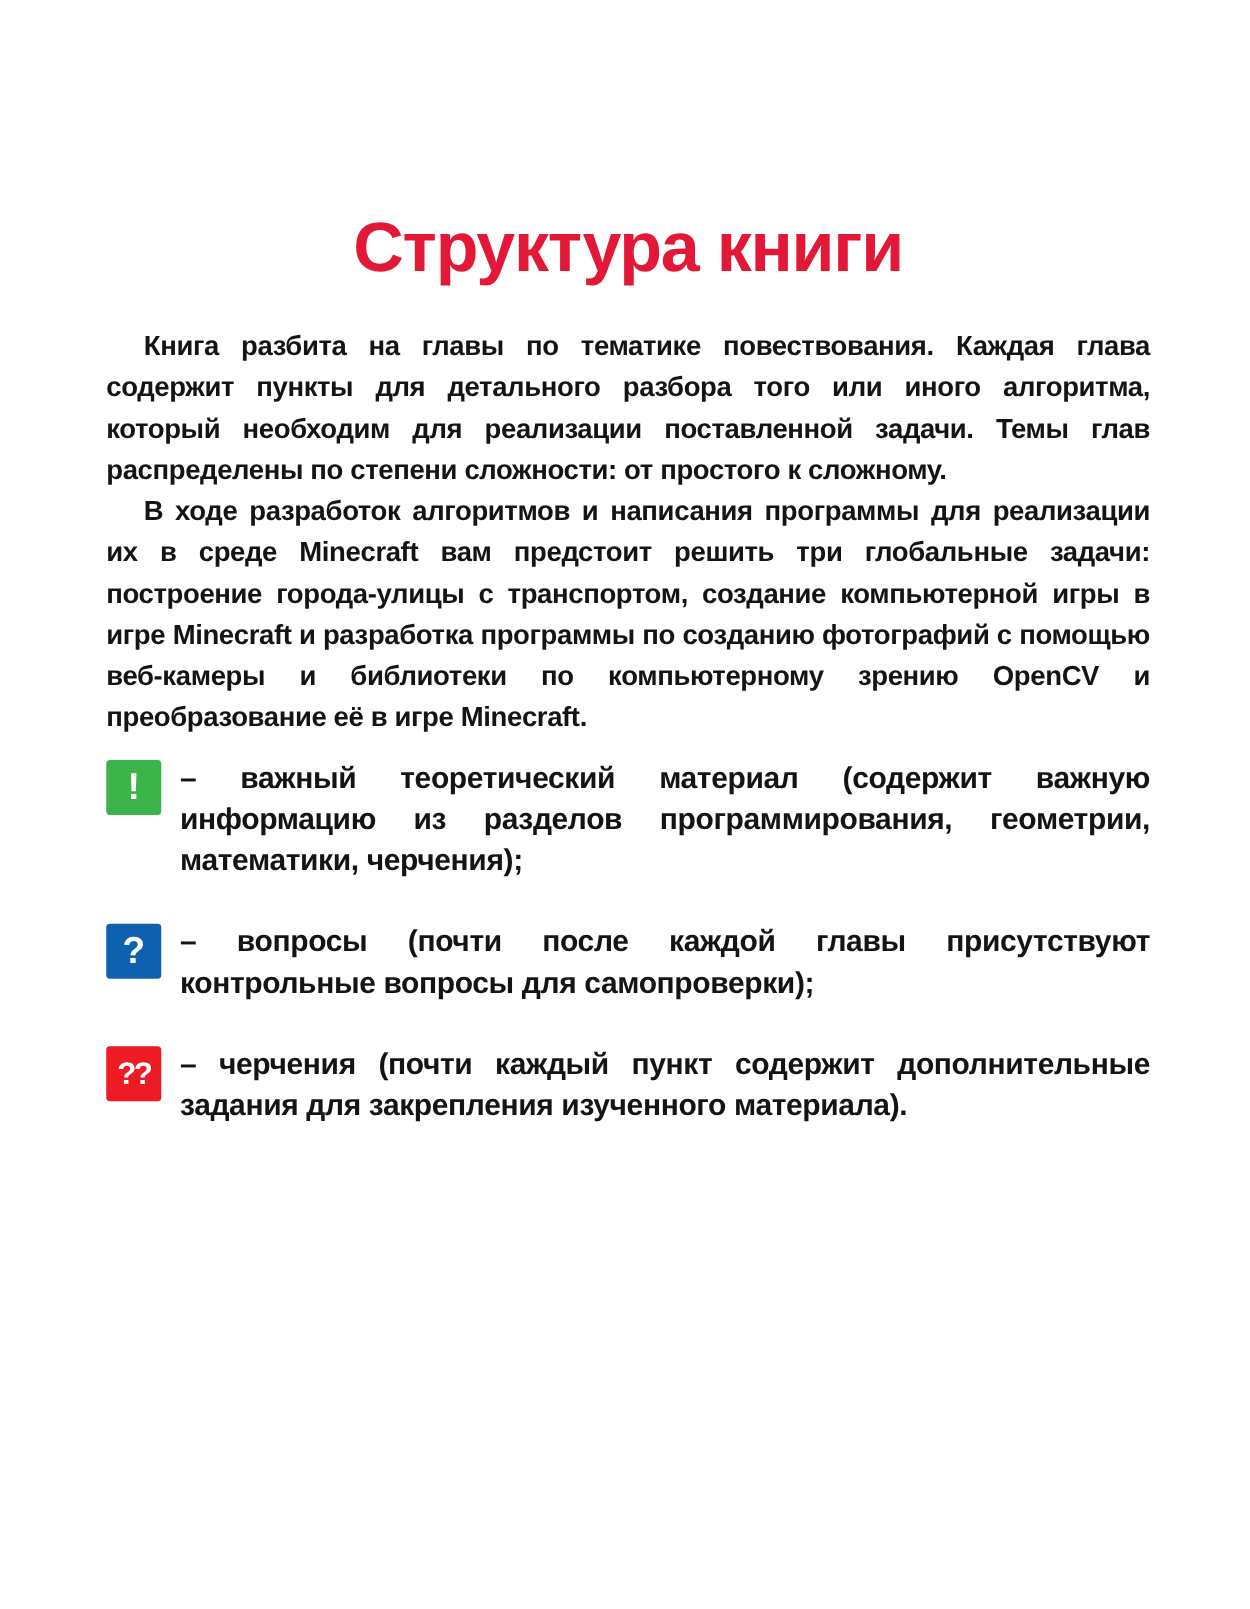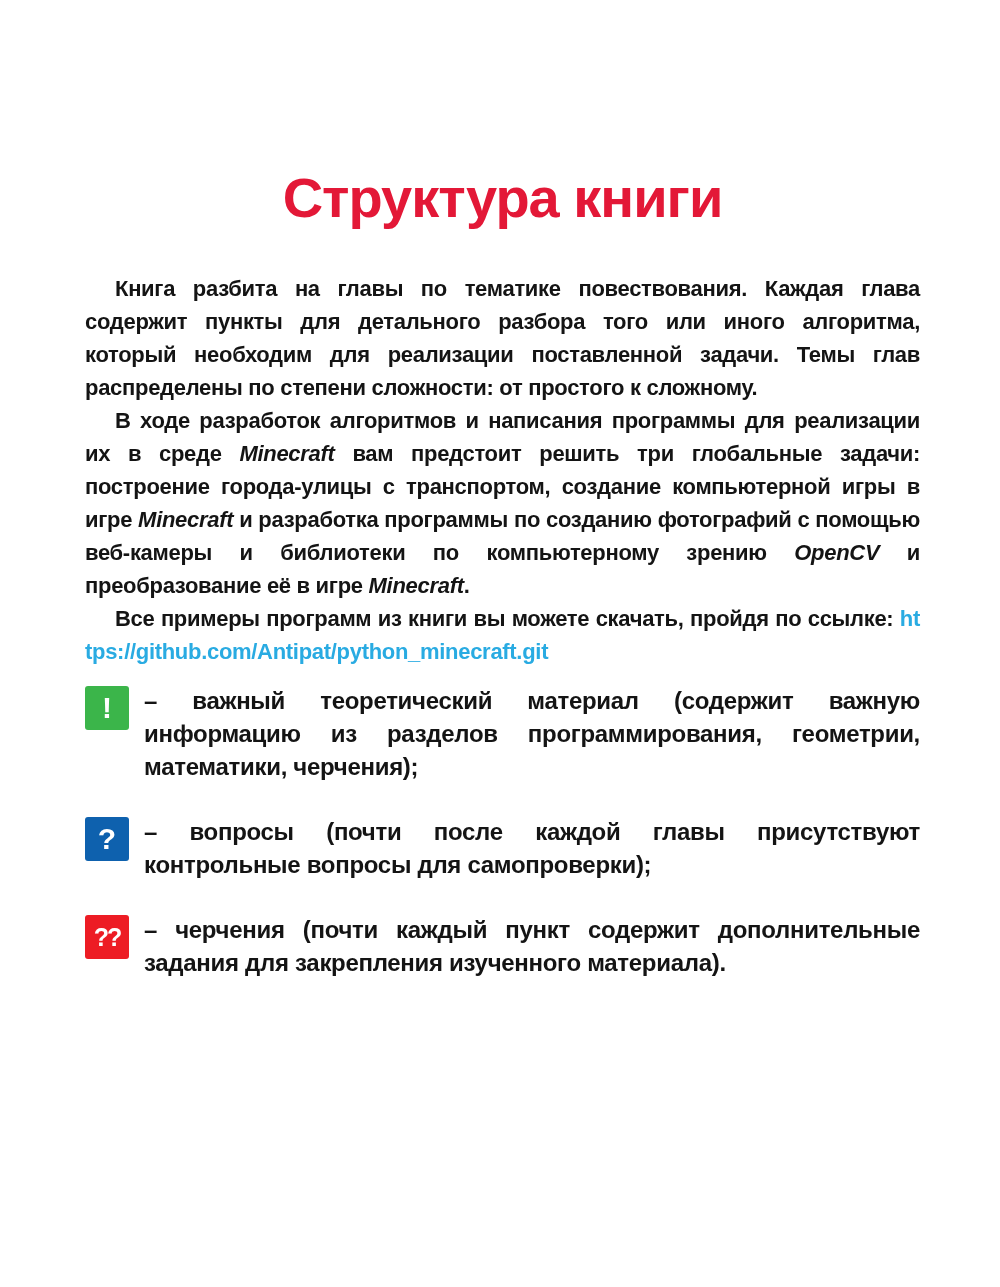--- a/index.html
+++ b/index.html
@@ -22,33 +22,33 @@
     margin: 0;
     padding-top: 168px;
     text-align: center;
     color: #e31837;
     font-size: 56px;
     line-height: 60px;
     font-weight: 800;
     letter-spacing: -1px;
   }
   .body-block {
-    margin-top: 44px;
+    margin-top: 32px;
   }
   p.para {
     margin: 0;
     text-indent: 30px;
     text-align: justify;
     color: #141414;
     font-size: 22px;
     line-height: 33px;
     font-weight: 700;
     letter-spacing: -0.3px;
   }
-  .it { font-style: italic; }
+  .it { }
   a.link {
     color: #29abe2;
     text-decoration: none;
     word-break: break-all;
   }
   .legend {
     margin-top: 14px;
   }
   .legend-item {
     display: flex;
@@ -93,21 +93,20 @@
 <div class="page">
 
   <h1 class="title">Структура книги</h1>
 
   <div class="body-block">
 
     <p class="para"><span>Книга разбита на главы по тематике повествования. Каждая глава содержит пункты для детального разбора того или иного алгоритма, который необходим для реализации поставленной задачи. Темы глав распределены по степени сложности: от простого к сложному.</span></p>
 
     <p class="para"><span>В ходе разработок алгоритмов и написания программы для реализации их в среде </span><span class="it">Minecraft</span><span> вам предстоит решить три глобальные задачи: построение города-улицы с транспортом, создание компьютерной игры в игре </span><span class="it">Minecraft</span><span> и разработка программы по созданию фотографий с помощью веб-камеры и библиотеки по компьютерному зрению </span><span class="it">OpenCV</span><span> и преобразование её в игре </span><span class="it">Minecraft</span><span>.</span></p>
 
-    <p class="para"><span>Все примеры программ из книги вы можете скачать, пройдя по ссылке: </span><a class="link" href="#">https://github.com/Antipat/python_minecraft.git</a></p>
 
 
 
     <div class="legend">
 
       <div class="legend-item">
         <div class="icon" style="background-color: rgb(59, 181, 74);">
           <span class="glyph">!</span>
         </div>
         <div class="legend-text">– важный теоретический материал (содержит важную информацию из разделов программирования, геометрии, математики, черчения);</div>

